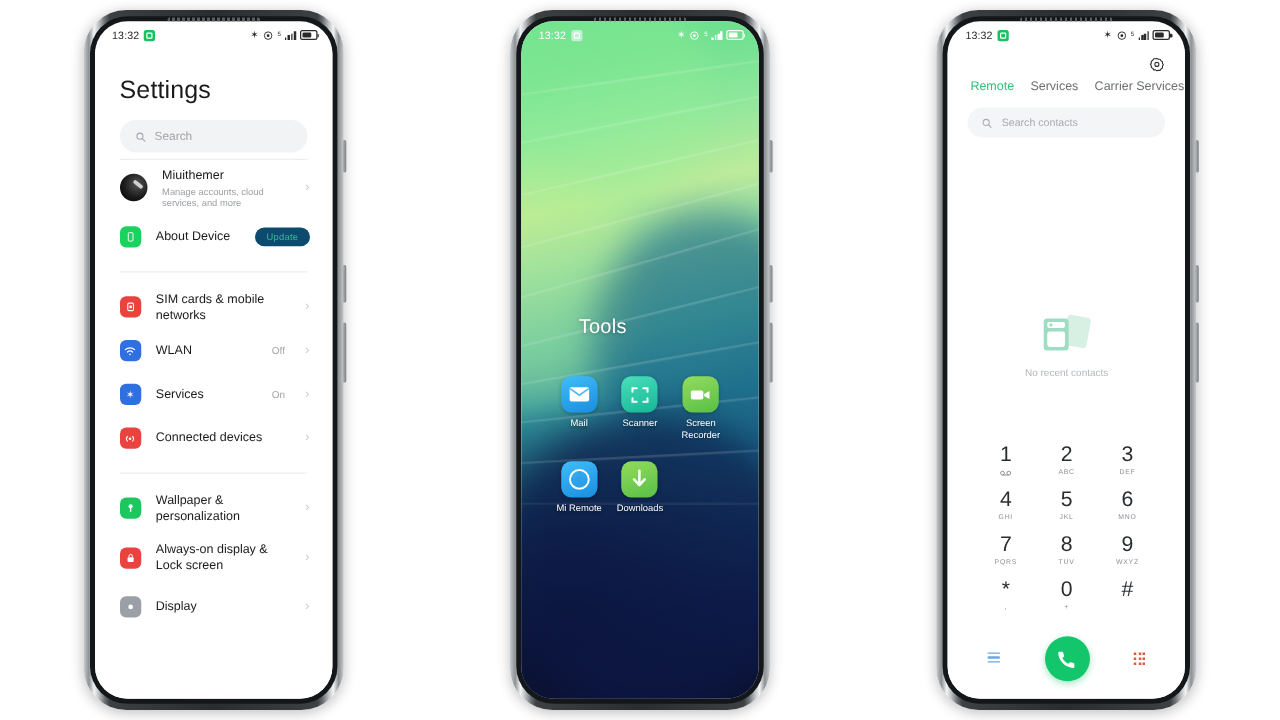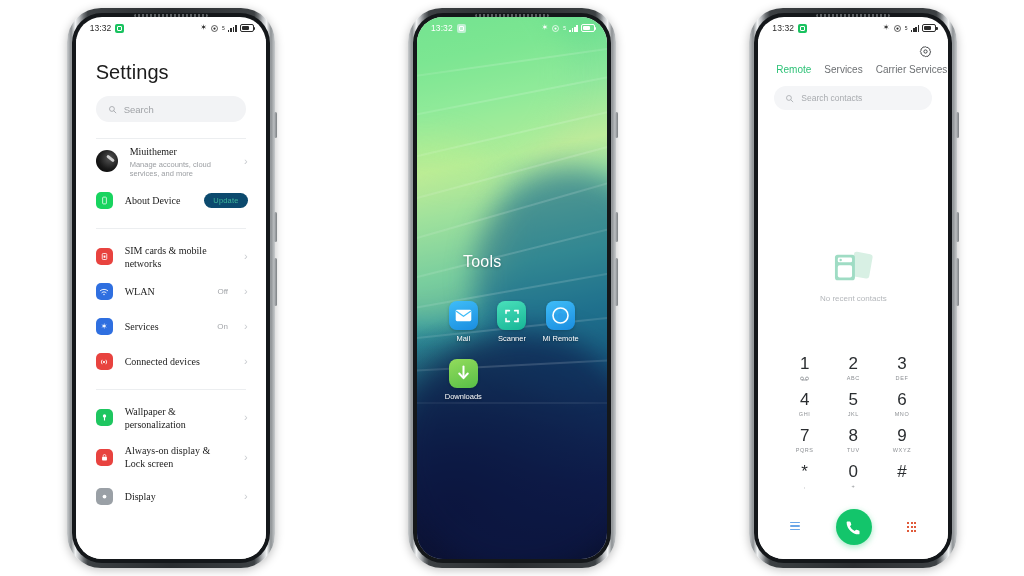--- a/index.html
+++ b/index.html
@@ -118,42 +118,42 @@
   .batt i { display:block; height:100%; width:70%; background: currentColor; border-radius: 1px;}
   .sup { font-size: 5px; vertical-align: super; }
 
   
   .settings-body { padding: 0 0 0 0; background: #fff; height: calc(100% - 22px); overflow: hidden; }
   .settings-title {
     font-size: 20px; font-weight: 400; color: #1b1b1b;
     padding: 22px 0 12px 20px; letter-spacing: 0.1px;
   }
   .search-box {
-    margin: 0 20px 16px 20px;
+    margin: 0 20px 5px 20px;
     height: 26px;
     background: #f2f3f5;
     border-radius: 13px;
     display: flex; align-items: center;
     gap: 7px; padding: 0 12px;
   }
   .search-box .magn { flex: 0 0 auto; }
   .search-box span.ph { font-size: 9.5px; color: #a0a3a7; }
 
   .divider { height: 1px; background: #eceef0; margin: 0 20px; }
   .gap { height: 10px; }
 
   .row {
     display: flex; align-items: center;
     padding: 0 18px 0 20px;
     height: 35px;
     gap: 12px;
   }
   .row.tall { height: 44px; align-items: center; }
   .row .rt { flex: 1; min-width: 0; }
-  .row .lbl { font-size: 10px; color: #1b1b1b; line-height: 1.3; font-family: Liberation Serif, serif; }
+  .row .lbl { font-size: 10px; color: #1b1b1b; line-height: 1.3; }
   .row .sub { font-size: 7.5px; color: #9b9ea2; margin-top: 2px; }
   .row .val { font-size: 8px; color: #a3a6aa; margin-right: 4px; }
   .chev { color: #c8cbcf; font-size: 11px; line-height: 1; }
 
   .app-ico {
     width: 17px; height: 17px; border-radius: 5px;
     display: flex; align-items: center; justify-content: center;
     flex: 0 0 auto; color: #fff;
   }
   .avatar {
@@ -509,20 +509,29 @@
 
             <div class="app-cell">
               <div class="app-tile" style="background:linear-gradient(160deg,#4ae0bb,#16b596)">
                 <svg width="16" height="16" viewBox="0 0 24 24">
                   <path d="M3 8V4h5M21 8V4h-5M3 16v4h5M21 16v4h-5" fill="none" stroke="#fff" stroke-width="2.4" stroke-linecap="round"></path>
                 </svg>
               </div>
               <div class="app-name">Scanner</div>
             </div>
 
+            <div class="app-cell">
+              <div class="app-tile" style="background:linear-gradient(160deg,#93dc5c,#58bf47)">
+                <svg width="17" height="12" viewBox="0 0 24 16">
+                    <rect x="1" y="3" width="14" height="10" rx="2" fill="#fff"></rect>
+                    <path d="M16 7l6-3.5v9L16 9z" fill="#fff"></path>
+                  </svg>
+              </div>
+              <div class="app-name">Screen Recorder</div>
+            </div>
 
             <div class="app-cell">
               <div class="app-tile" style="background:linear-gradient(160deg,#3fbdf8,#1a8de0)">
                 <svg width="19" height="19" viewBox="0 0 24 24">
                   <circle cx="12" cy="12" r="9.5" fill="none" stroke="#fff" stroke-width="2"></circle>
                   <circle cx="12" cy="12" r="3.2" fill="#2f9fe8"></circle>
                   <circle cx="12" cy="5.6" r="1.5" fill="#2f9fe8"></circle>
                   <circle cx="12" cy="18.4" r="1.5" fill="#2f9fe8"></circle>
                   <circle cx="5.6" cy="12" r="1.5" fill="#2f9fe8"></circle>
                   <circle cx="18.4" cy="12" r="1.5" fill="#2f9fe8"></circle>

